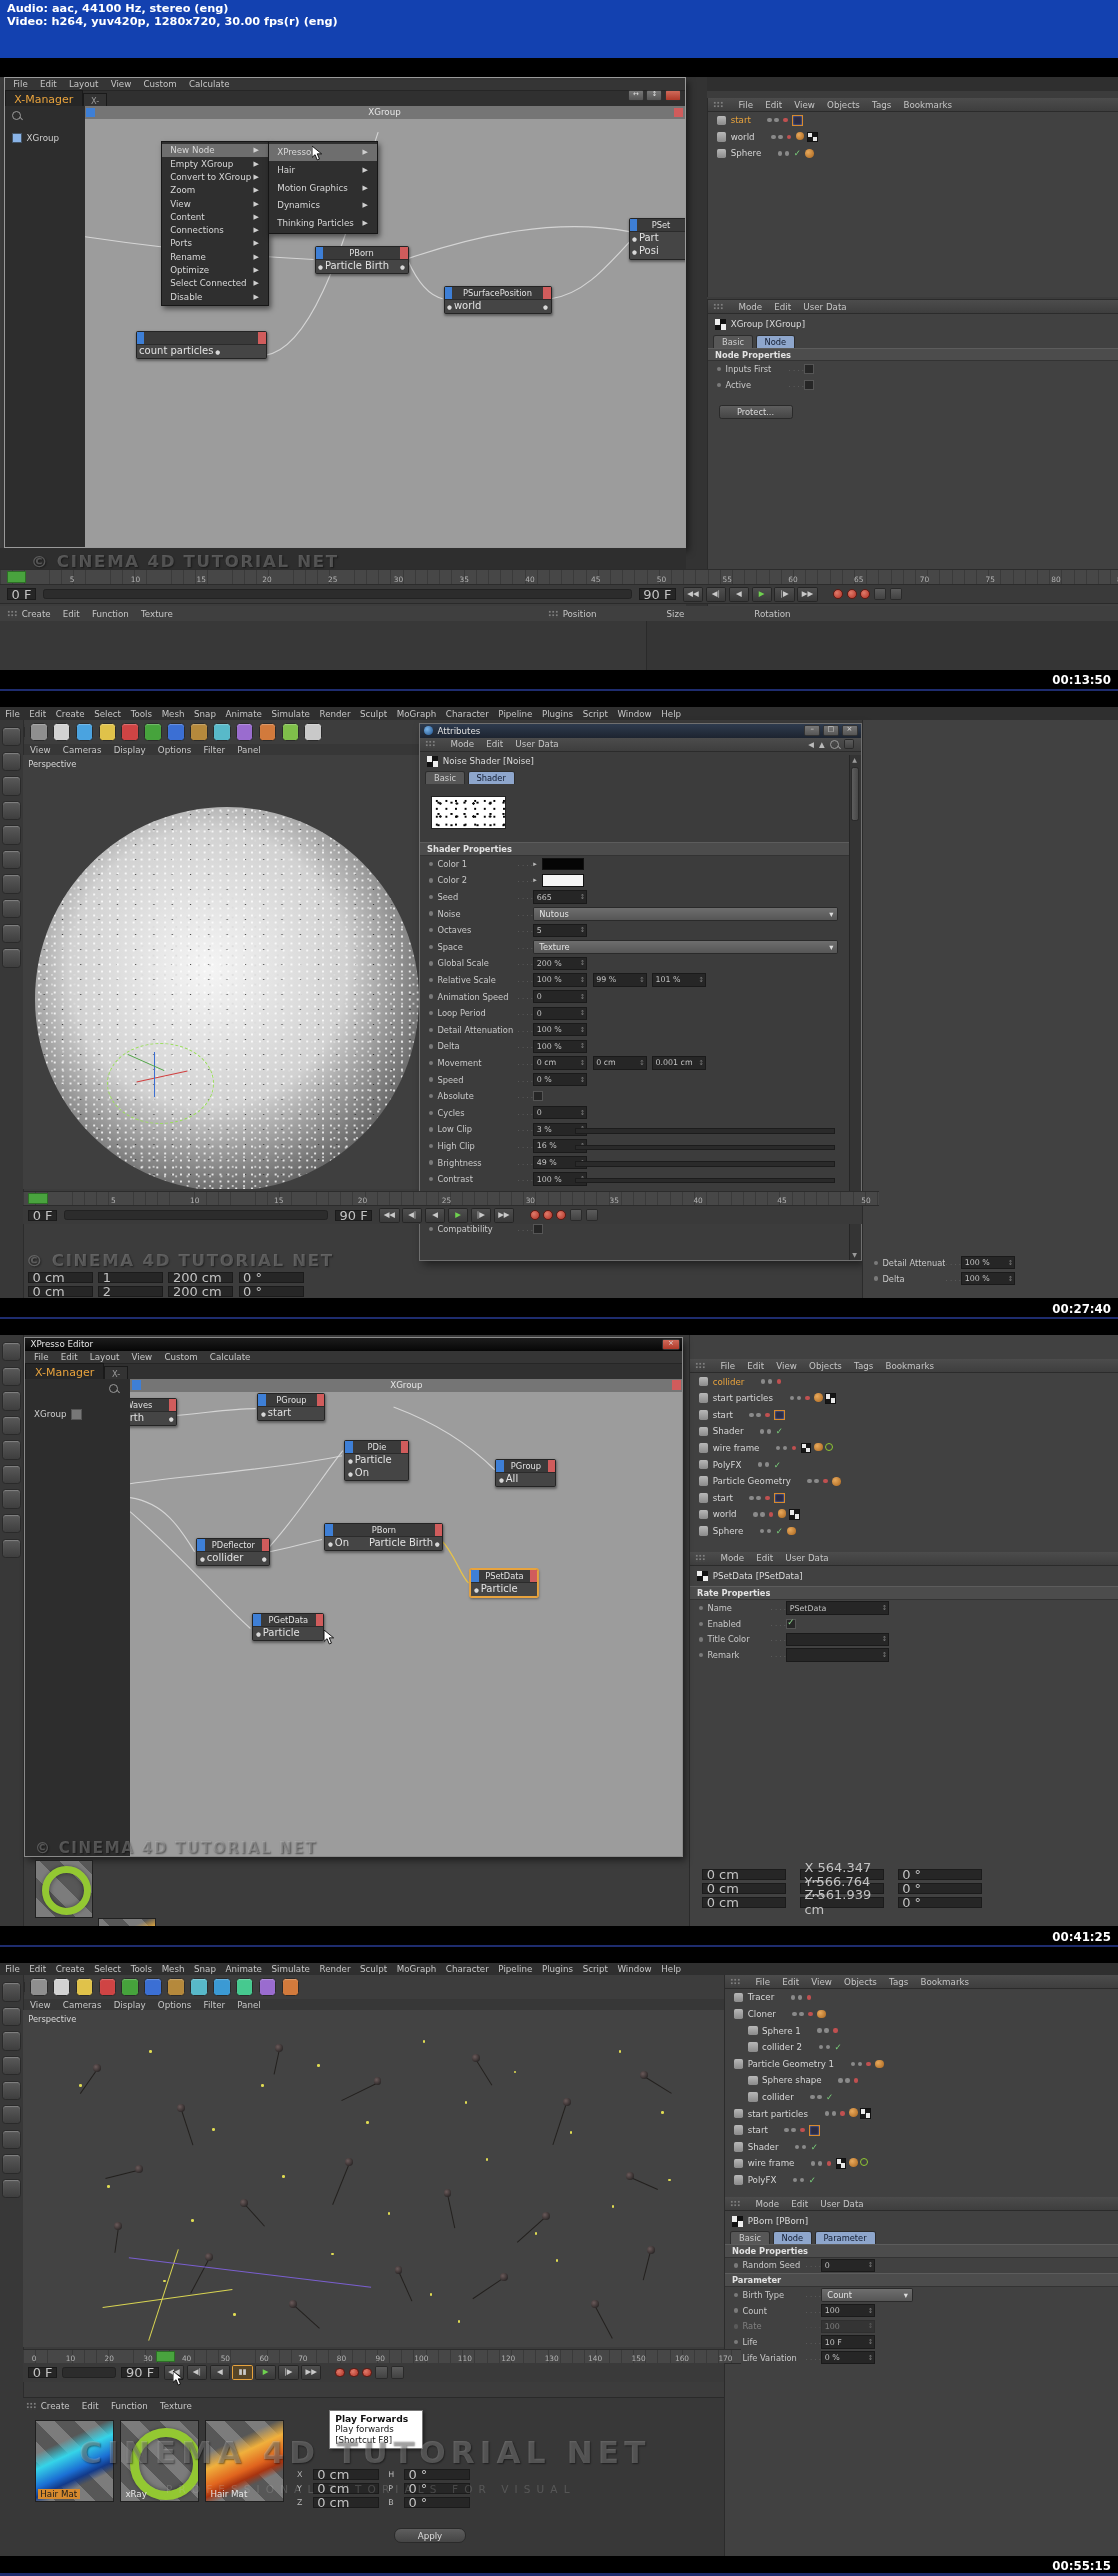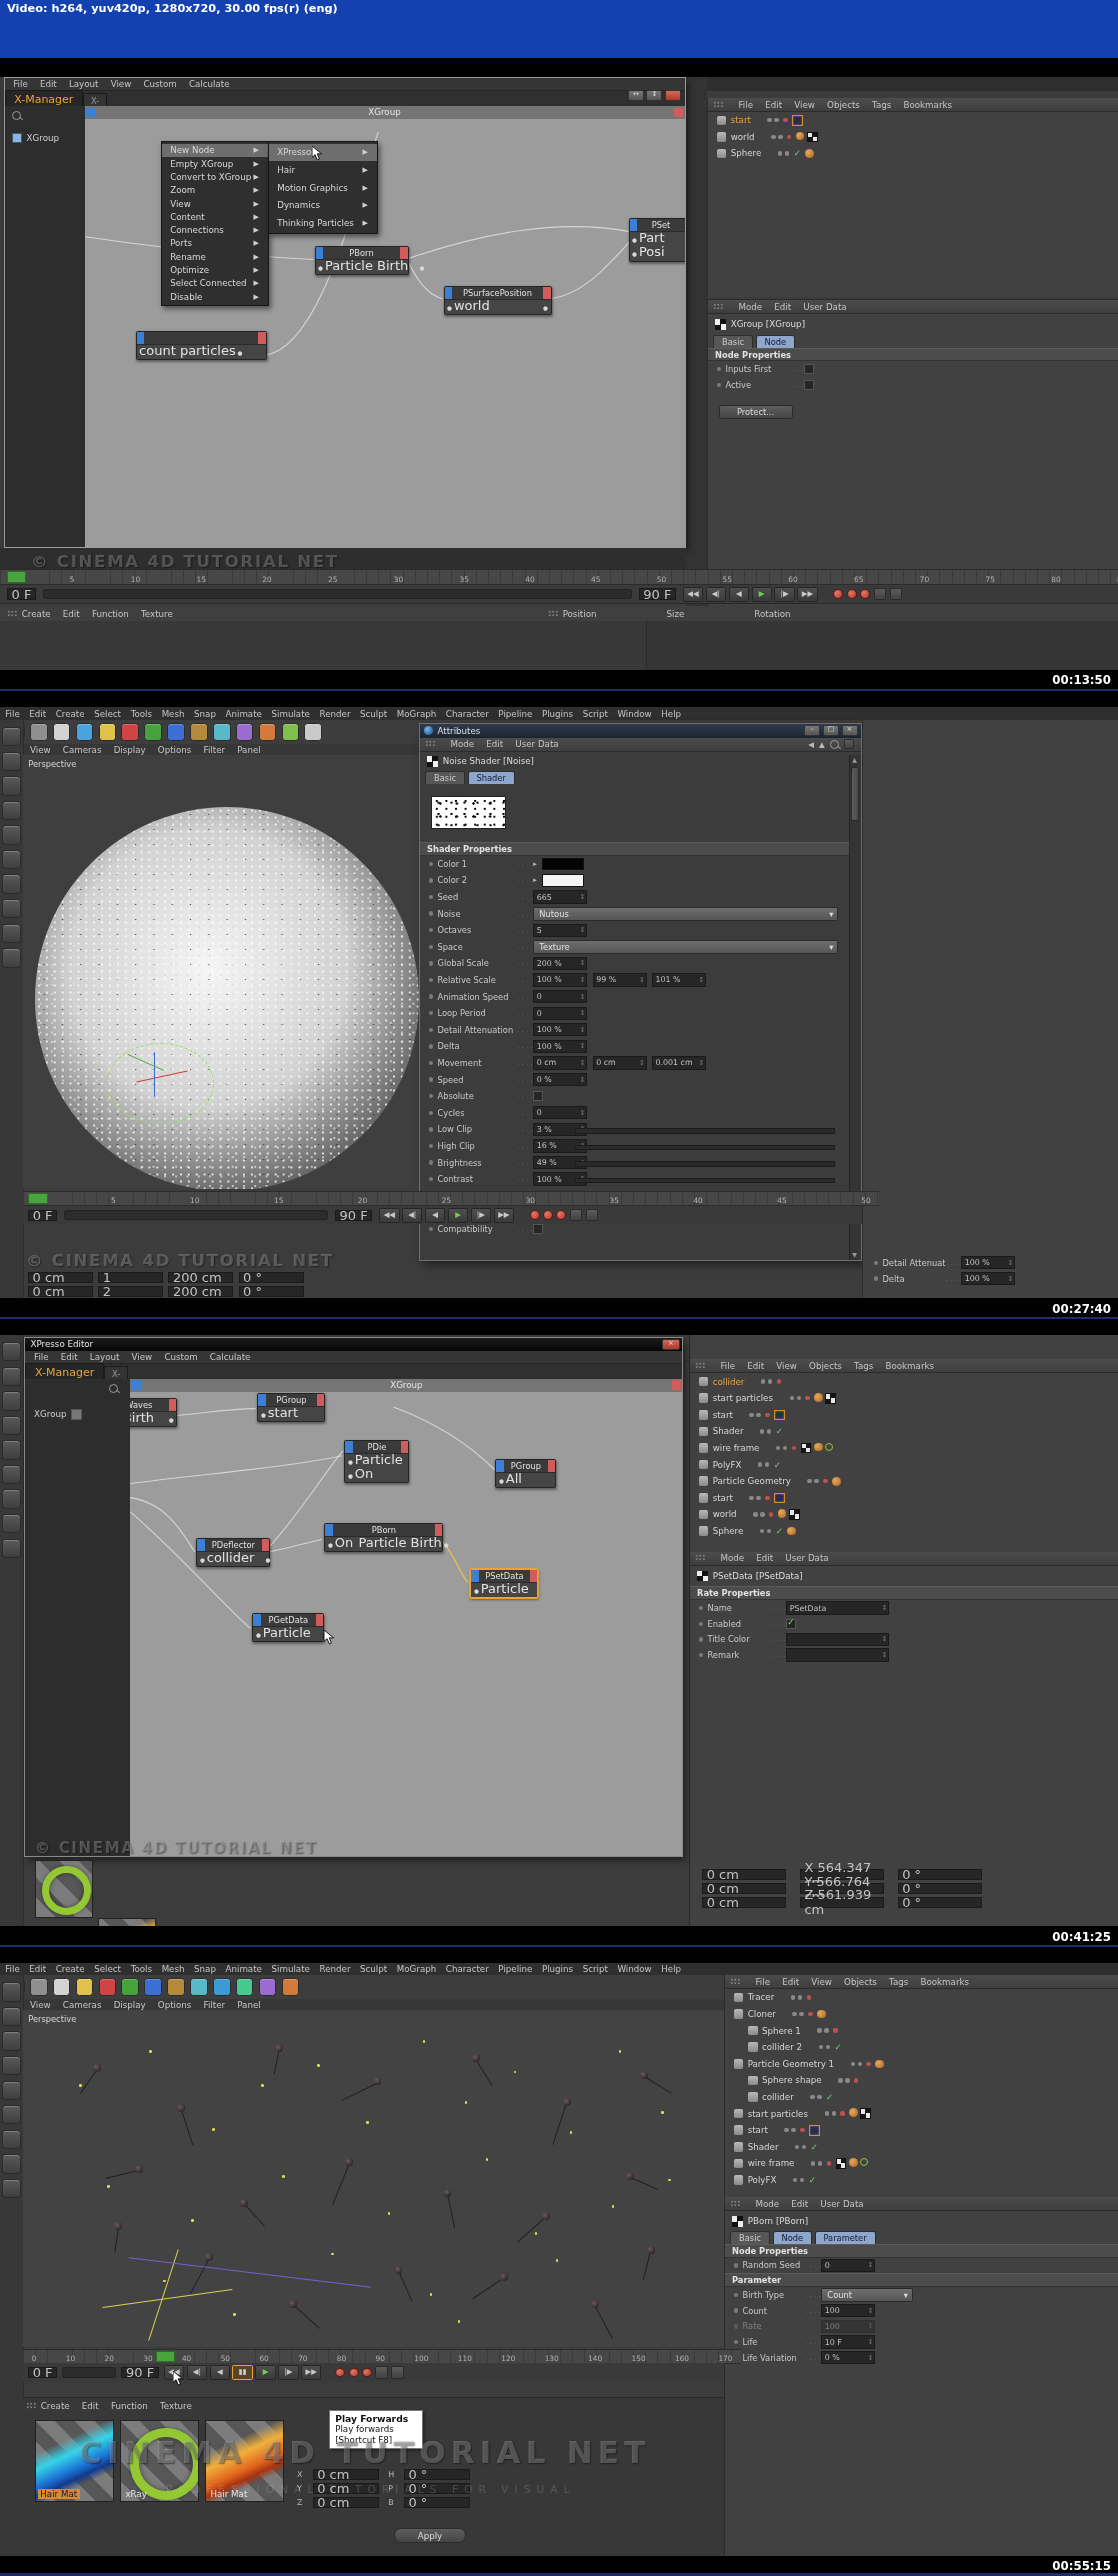--- a/index.html
+++ b/index.html
@@ -39,21 +39,21 @@
   .canvhdr::before{content:"";position:absolute;left:1.7px;top:1.7px;width:8.7px;height:9.6px;background:#3e7fd6;}
   .canvhdr::after{content:"";position:absolute;right:1.7px;top:1.7px;width:8.7px;height:9.6px;background:#d05c5c;}
   .winbtns{position:absolute;right:3.5px;top:0.9px;display:flex;gap:2.6px;}
   .wb{width:14px;height:8.7px;background:linear-gradient(#777,#555);border:0.9px solid #333;border-radius:1.7px;font-size:7px;line-height:7.9px;text-align:center;color:#ddd;}
   .wb.red{background:linear-gradient(#d06a5a,#b03a2a);}
   
   .node{position:absolute;background:#454545;border:0.9px solid #242424;border-radius:1.7px;box-shadow:0.9px 1.7px 2.6px rgba(0,0,0,.4);color:#e2e2e2;}
   .node .nt{position:relative;height:12.2px;background:#3a3a3a;border-bottom:0.9px solid #2b2b2b;text-align:center;font-size:8.3px;line-height:12.2px;padding:0 9.6px;white-space:nowrap;overflow:hidden;}
   .node .nt::before{content:"";position:absolute;left:0;top:0;width:7.9px;height:12.2px;background:#3e7fd6;}
   .node .nt::after{content:"";position:absolute;right:0;top:0;width:7.9px;height:12.2px;background:#d05c5c;}
-  .np{display:flex;justify-content:space-between;gap:5.2px;padding:0 2.6px;font-size:13px;line-height:12.2px;white-space:nowrap;}
+  .np{display:flex;justify-content:space-between;gap:5.2px;padding:0 2.6px;font-size:10px;line-height:12.2px;white-space:nowrap;}
   .np span:empty{display:none;}
   .np .ql:not(:empty)::before{content:"● ";font-size:5.7px;color:#d8d8d8;}
   .np .qr:not(:empty)::after{content:" ●";font-size:5.7px;color:#d8d8d8;}
   .np2{display:none;}
   .node.two .np2{display:flex;}
   .node.sel{border-color:#e8a33d;box-shadow:0 0 0 0.9px #e8a33d,0.9px 1.7px 2.6px rgba(0,0,0,.4);}
   .wires{position:absolute;inset:0;pointer-events:none;}
   
   .ctx{background:#2f2f2f;border:0.9px solid #161616;box-shadow:1.7px 2.6px 5.2px rgba(0,0,0,.5);padding:1.7px 0;}
   .ctx .ci{display:flex;justify-content:space-between;align-items:center;color:#d8d8d8;padding:0 8.7px;white-space:nowrap;}
@@ -162,20 +162,21 @@
   .coordgrid .tf{width:65px;}
   .c4grid{display:grid;grid-template-columns:12.2px 72px 12.2px 72px;gap:2.6px 3.5px;align-items:center;font-size:7.9px;color:#bbb;}
   .applybtn{background:linear-gradient(#5e5e5e,#454545);border:0.9px solid #2a2a2a;border-radius:7px;color:#ddd;font-size:8.7px;text-align:center;padding:1.7px 0;}
   .protbtn{background:linear-gradient(#5e5e5e,#454545);border:0.9px solid #2a2a2a;border-radius:2.6px;color:#ddd;font-size:8.3px;text-align:center;padding:0.9px 0;}
   .dashcircle{border:0.9px dashed #9adf5a;border-radius:50%;}
 </style>
 </head>
 <body>
 
 <div class="abs vheader">
+  <div>Audio: aac, 44100 Hz, stereo (eng)</div>
   <div>Video: h264, yuv420p, 1280x720, 30.00 fps(r) (eng)</div>
 </div>
 
 <div class="frame" style="top:77px;height:593px;">
 
   <div class="abs darkstrip" style="left:563px;top:0;width:556px;height:14px;"></div>
   <div class="abs" style="left:571px;top:1.7px;font-size:8.7px;color:#c6c6c6;">Help</div>
   <div class="abs" style="left:565px;top:15.7px;display:flex;gap:4.4px;">
     <span class="blob" style="background:linear-gradient(#5e5e5e,#3f3f3f);"></span>
     <span class="blob" style="background:linear-gradient(#6e6e5e,#4a4a3a);"></span>

